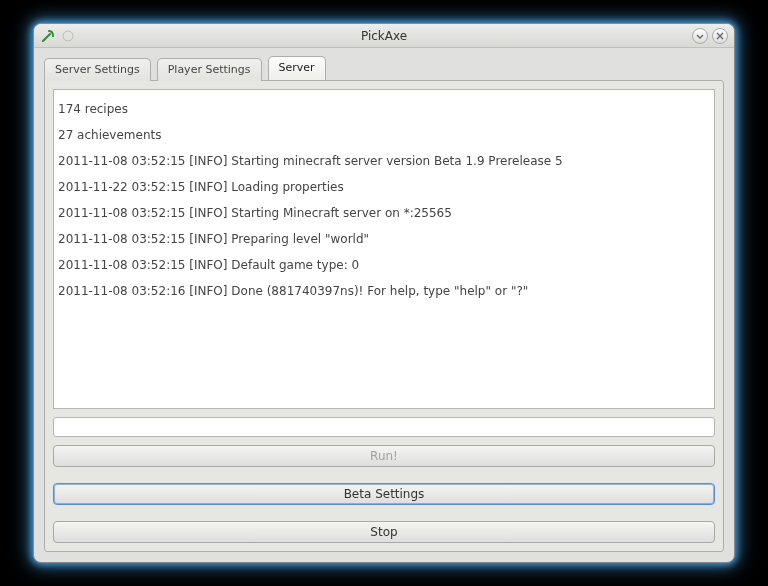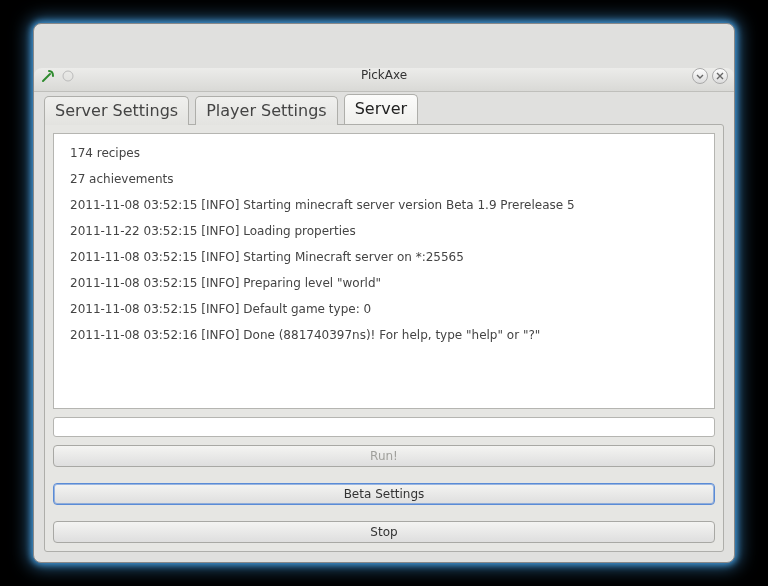--- a/index.html
+++ b/index.html
@@ -23,27 +23,26 @@
     box-shadow:
       0 0 18px 4px rgba(80,180,255,0.55),
       0 0 6px 2px rgba(80,180,255,0.7);
     display: flex;
     flex-direction: column;
     border: 1px solid #888;
   }
   .titlebar {
     height: 24px;
     display: flex;
-    align-items: flex-start;
+    align-items: center;
     padding: 0 6px;
     background: linear-gradient(#ececea, #d9d9d6);
     border-bottom: 1px solid #bfbfbb;
     border-top-left-radius: 8px;
     border-top-right-radius: 8px;
-    margin-top: 44px;
   }
   .titlebar .icon-slot { width: 16px; height: 16px; margin-right: 4px; display:flex; align-items:center; justify-content:center; }
   .titlebar .title {
     flex: 1;
     text-align: center;
     font-size: 12px;
     color: #333;
   }
   .title-btn {
     width: 16px; height: 16px;
@@ -67,21 +66,21 @@
     height: 26px;
   }
   .tab {
     border: 1px solid #aeaeaa;
     border-bottom: none;
     background: linear-gradient(#f0f0ee,#e3e3e0);
     padding: 4px 10px 5px 10px;
     border-top-left-radius: 5px;
     border-top-right-radius: 5px;
     margin-right: 6px;
-    font-size: 16px;
+    font-size: 11px;
     color: #444;
     cursor: pointer;
     position: relative;
     top: 1px;
   }
   .tab.active {
     background: linear-gradient(#fcfcfb,#efefec);
     color: #222;
     top: 0;
     padding-bottom: 6px;
@@ -94,21 +93,21 @@
     flex: 1;
     display: flex;
     flex-direction: column;
     padding: 8px;
   }
   .console-output {
     background: #fff;
     border: 1px solid #b5b5b1;
     flex: 1;
     overflow: auto;
-    padding: 6px 16px;
+    padding: 6px 4px;
     font-size: 12px;
     color: #444;
   }
   .console-output .line {
     padding: 6px 0;
     white-space: pre-wrap;
   }
   .console-input-row {
     margin-top: 8px;
   }

